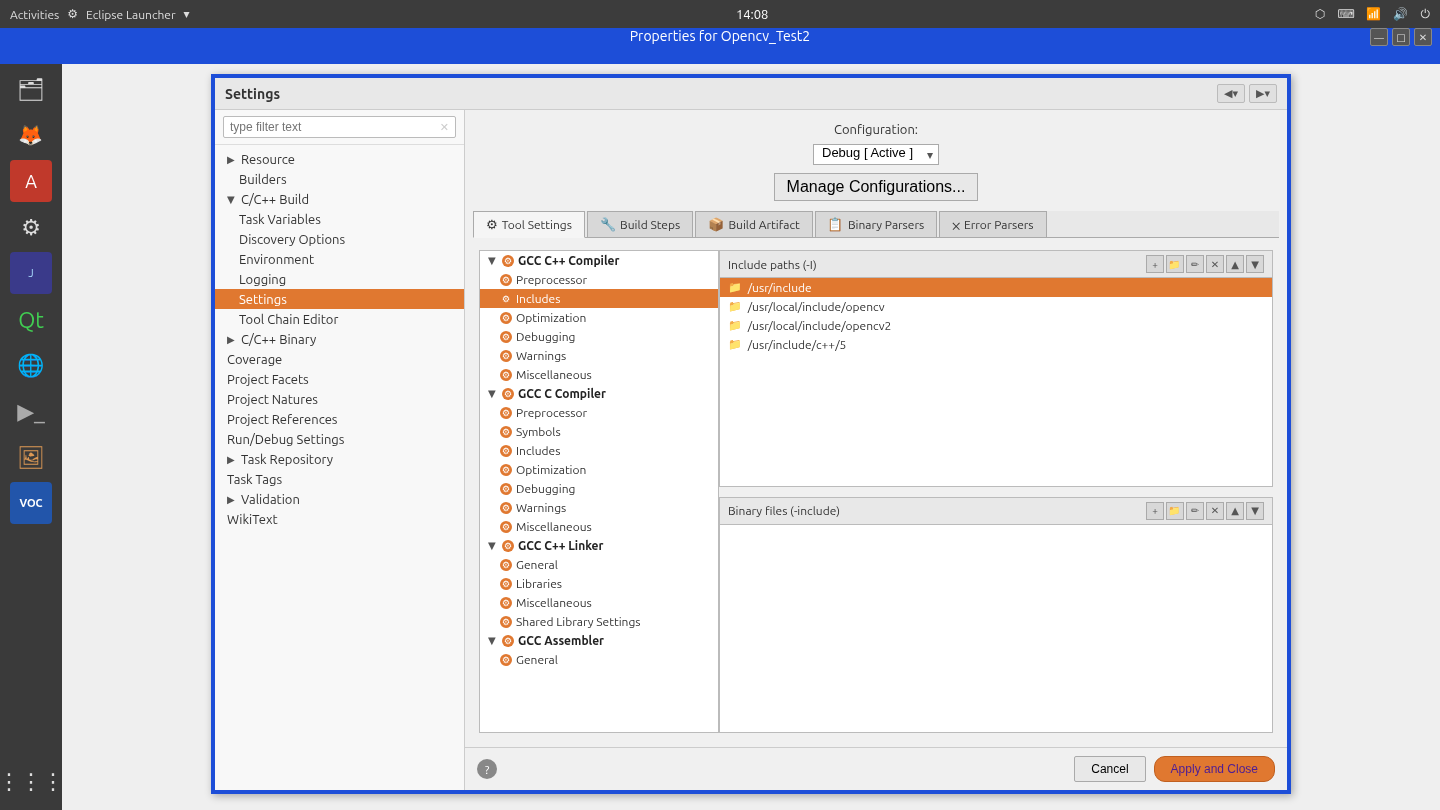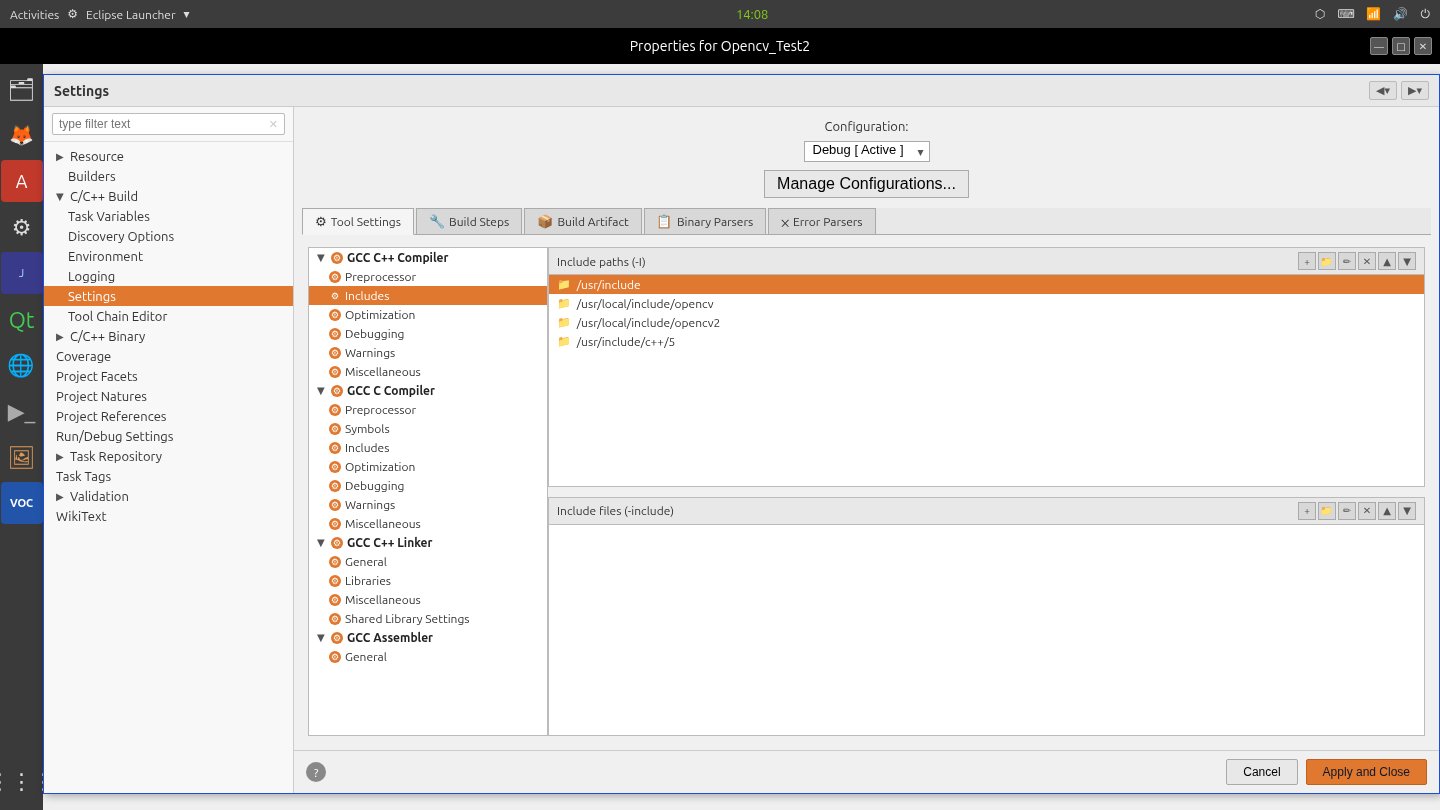--- a/index.html
+++ b/index.html
@@ -18,29 +18,28 @@
       background: #3c3c3c;
       height: 28px;
       display: flex;
       align-items: center;
       justify-content: space-between;
       padding: 0 10px;
       color: #ddd;
       font-size: 12px;
     }
     .top-bar-left { display: flex; align-items: center; gap: 8px; }
-    .top-bar-center { color: #84cc16; font-size: 13px; }
+    .top-bar-center { color: #ffffff; font-size: 13px; }
     .top-bar-right { display: flex; align-items: center; gap: 12px; }
 
     
     .title-bar {
-      background: #000000;
+      background: #1d4ed8;
       height: 36px;
       display: flex;
-      align-items: center;
       justify-content: center;
       color: #fff;
       font-size: 14px;
       position: relative;
     }
     .title-bar-controls {
       position: absolute;
       right: 8px;
       display: flex;
       gap: 4px;
@@ -86,23 +85,23 @@
     .dialog-area {
       flex: 1;
       display: flex;
       flex-direction: column;
       background: #efefef;
     }
 
     
     .dialog {
       margin: 10px auto;
-      width: 1397px;
+      width: 1080px;
       background: #f5f5f5;
-      border: 1px solid #1d4ed8;
+      border: 4px solid #1d4ed8;
       box-shadow: 2px 2px 8px rgba(0,0,0,0.3);
       display: flex;
       flex-direction: column;
       height: 720px;
     }
 
     .dialog-header {
       background: #e8e8e8;
       border-bottom: 1px solid #ccc;
       padding: 6px 10px;
@@ -412,22 +411,23 @@
     .btn {
       padding: 5px 16px;
       border: 1px solid #aaa;
       cursor: pointer;
       font-size: 12px;
       background: #e8e8e8;
       border-radius: 2px;
     }
     .btn.primary {
       background: #e07830;
-      color: #0f172a;
+      color: #4c1d95;
       border-color: #c06020;
+      border-radius: 11px;
     }
 
     .help-icon {
       width: 20px; height: 20px;
       border-radius: 50%;
       background: #888;
       color: #fff;
       display: flex; align-items: center; justify-content: center;
       font-size: 12px;
       cursor: pointer;
@@ -740,21 +740,21 @@
                     </div>
                     <div class="include-row">
                       <span class="include-icon">📁</span>
                       <span>/usr/include/c++/5</span>
                     </div>
                   </div>
                 </div>
 
                 <div class="include-panel">
                   <div class="include-panel-header">
-                    <span>Include files (-include)</span>
+                    <span>Binary files (-include)</span>
                     <div class="panel-actions">
                       <div class="panel-action-btn" title="Add">+</div>
                       <div class="panel-action-btn" title="Add from workspace">📁</div>
                       <div class="panel-action-btn" title="Edit">✏</div>
                       <div class="panel-action-btn" title="Delete">✕</div>
                       <div class="panel-action-btn" title="Move Up">▲</div>
                       <div class="panel-action-btn" title="Move Down">▼</div>
                     </div>
                   </div>
                   <div class="include-list">

